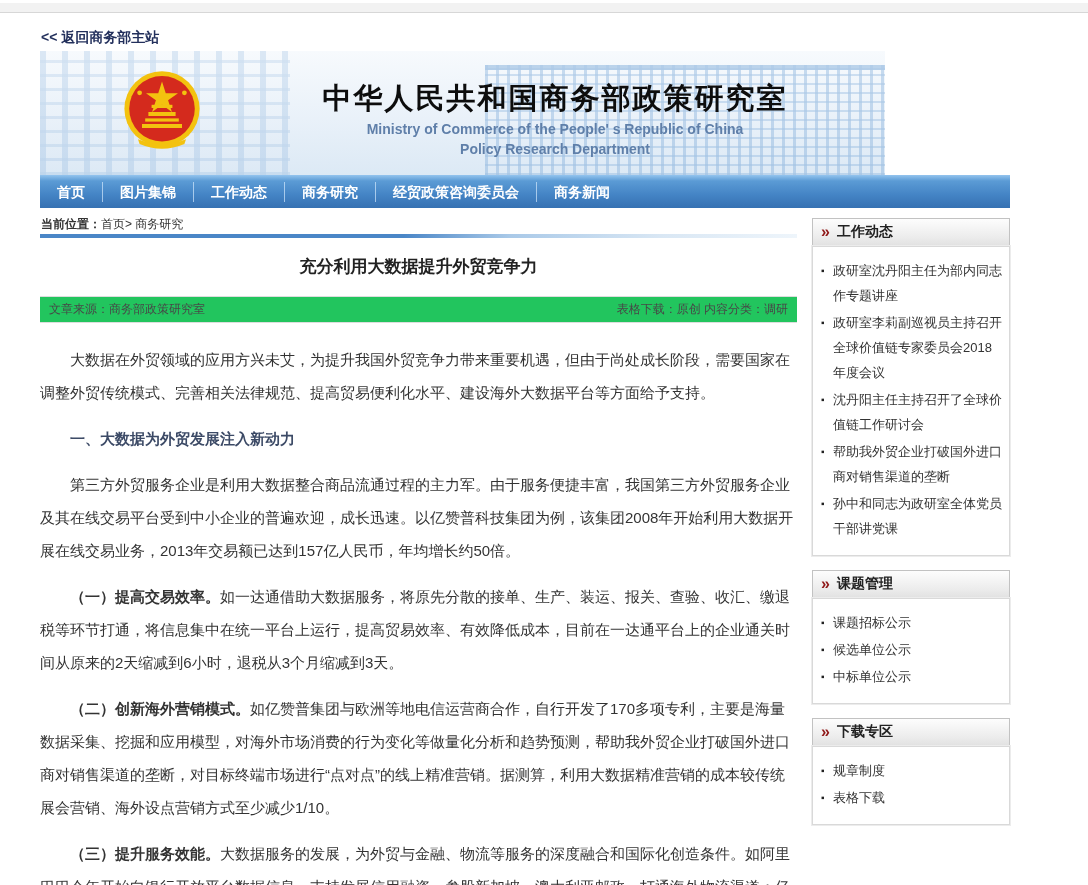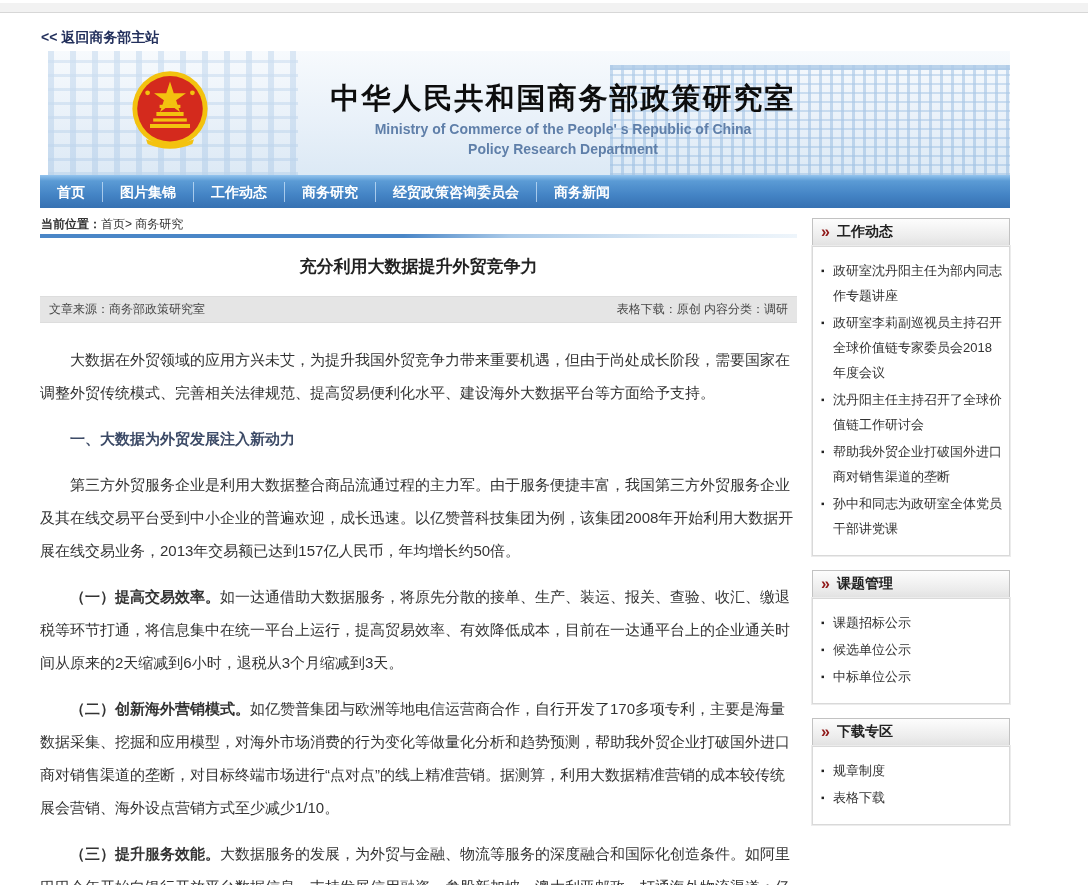--- a/index.html
+++ b/index.html
@@ -9,21 +9,21 @@
 
   
   .top-strip { position:absolute; left:0; top:0; width:1088px; height:10px;
     background:#f2f2f2; border-bottom:1px solid #d7d7d7; }
 
   
   .back-link { position:absolute; left:41px; top:26px; font-size:14px; font-weight:bold;
     color:#23305c; text-decoration:none; cursor:pointer; }
 
   
-  .banner { position:absolute; left:48px; top:48px; width:962px; height:124px;
+  .banner { position:absolute; left:40px; top:48px; width:845px; height:124px;
     background:linear-gradient(180deg,#f7fafd 0%,#e9f1f9 55%,#dce9f5 100%); overflow:hidden; }
   .bldg { position:absolute; opacity:.5; }
   .bldg-right { right:0; top:14px; width:400px; height:110px;
     border-top:5px solid rgba(104,156,210,.8);
     background:
       repeating-linear-gradient(90deg, rgba(104,156,210,.65) 0 3px, transparent 3px 11px),
       repeating-linear-gradient(0deg, rgba(104,156,210,.55) 0 2px, transparent 2px 9px);
   }
   .bldg-left { left:0; top:0; width:250px; height:124px; opacity:.28;
     background:
@@ -50,21 +50,21 @@
   .breadcrumb { position:absolute; left:41px; top:213px; font-size:12px; color:#333; }
   .bc-prefix { font-weight:bold; }
   .bc-path { cursor:pointer; }
   .bc-line { position:absolute; left:40px; top:231px; width:757px; height:4px;
     background:linear-gradient(90deg,#4a86c7 0%,#4a86c7 48%,#a9c9e8 62%,#d9e7f4 82%,#eef5fb 100%); }
 
   
   .article-title { position:absolute; left:40px; top:252px; width:757px; text-align:center;
     font-size:17px; font-weight:bold; color:#222222; }
   .meta-bar { position:absolute; left:40px; top:293px; width:757px; height:27px;
-    background:#e5e5e5; border-top:1px solid #dddddd; border-bottom:1px solid #dddddd;
+    background:#22c55e; border-top:1px solid #dddddd; border-bottom:1px solid #dddddd;
     display:flex; justify-content:space-between; align-items:center; padding:0 9px;
     font-size:12px; color:#474747; }
   .article-body { position:absolute; left:40px; top:340px; width:758px;
     font-size:15px; line-height:33px; color:#333333; }
   .article-body p { text-indent:2em; margin-bottom:13px; }
   .article-body p.heading { font-weight:bold; color:#3c4a66; margin-top:6px; }
   .article-body .lead { font-weight:bold; }
 
   
   .sidebar { position:absolute; left:812px; top:215px; width:198px; }

